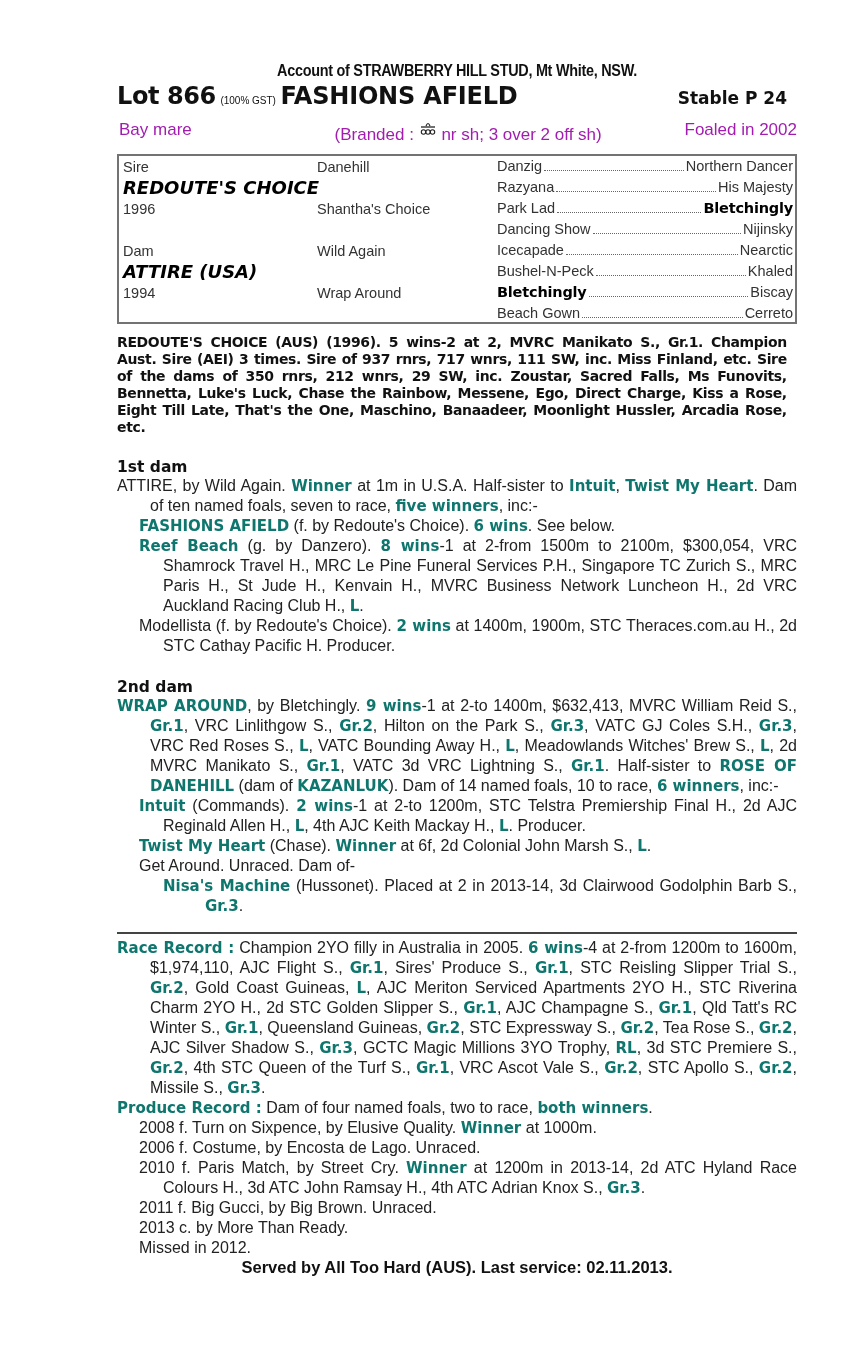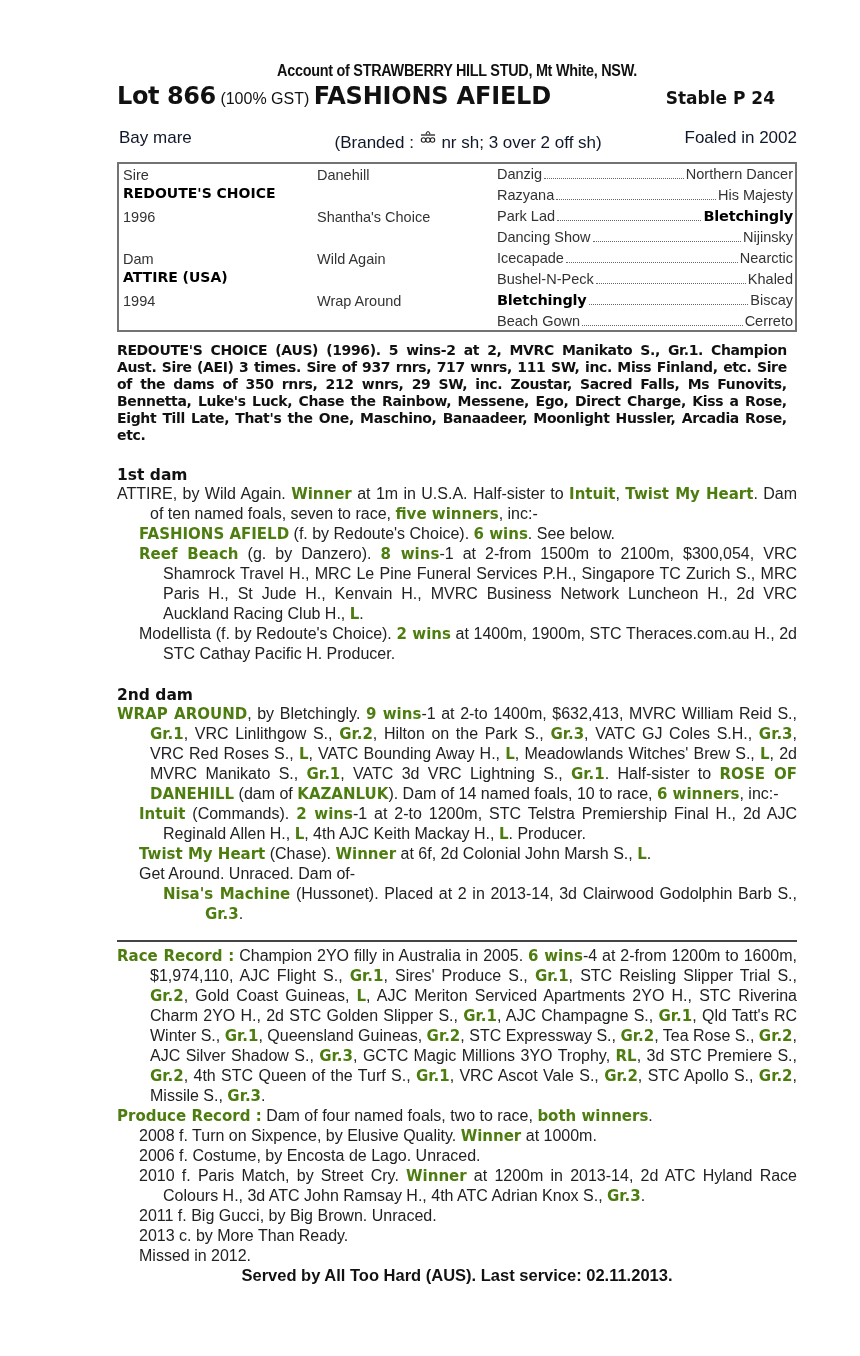--- a/index.html
+++ b/index.html
@@ -2,36 +2,36 @@
 <html><head>
   <meta charset="utf-8">
   <style>
     html, body { margin: 0; padding: 0; background: #ffffff; }
     body { width: 860px; height: 1356px; position: relative; color: #111; font-family: "Liberation Sans", sans-serif; }
     .page { position: absolute; left: 117px; top: 62px; width: 680px; }
     .blk { font-family: "DejaVu Sans", sans-serif; font-weight: bold; letter-spacing: -0.2px; }
     .account { text-align: center; font-family: "Liberation Sans", sans-serif; font-weight: bold; font-size: 16px; letter-spacing: -0.3px; transform: scaleX(0.9); margin-bottom: 2px; }
     .title-row { display: flex; align-items: baseline; justify-content: space-between; height: 30px; }
     .lot { font-family: "DejaVu Sans", sans-serif; font-weight: bold; font-size: 24px; letter-spacing: -0.4px; }
-    .gst { font-size: 16px; font-weight: normal; font-family: "Liberation Sans", sans-serif; }
+    .gst { font-size: 10px; font-weight: normal; font-family: "Liberation Sans", sans-serif; }
     .horse { font-family: "DejaVu Sans", sans-serif; font-weight: bold; font-size: 24px; letter-spacing: -0.2px; }
-    .stable { font-family: "DejaVu Sans", sans-serif; font-weight: bold; font-size: 17px; margin-right: 22px; }
-    .sub-row { display: flex; justify-content: space-between; font-size: 17px; margin-top: 16px; height: 24px; color: #0f172a; }
+    .stable { font-family: "DejaVu Sans", sans-serif; font-weight: bold; font-size: 17px; margin-right: 10px; }
+    .sub-row { display: flex; justify-content: space-between; font-size: 17px; margin-top: 8px; height: 24px; color: #a21caf; }
     .brand-glyph { display: inline-block; font-size: 13px; vertical-align: 2px; }
     .ped { border: 2px solid #737373; margin-top: 10px; height: 166px; position: relative; font-size: 14.5px; color: #333; }
     .ped .c1 { position: absolute; left: 4px; }
     .ped .c2 { position: absolute; left: 198px; }
     .ped .c3 { position: absolute; left: 378px; width: 296px; }
     .ped .gg { display: flex; height: 21px; align-items: baseline; }
     .ped .gg .dots { flex: 1; border-bottom: 1.5px dotted #666; margin: 0 2px 3px 2px; }
-    .ped .big { font-family: "DejaVu Sans", sans-serif; font-weight: bold; font-size: 14px; color: #000; }
+    .ped .big { font-family: "DejaVu Sans", sans-serif; font-weight: bold; font-size: 18px; color: #000; font-style: italic; }
     .sire-summary { font-family: "DejaVu Sans", sans-serif; font-weight: bold; font-size: 14.2px; line-height: 17px; text-align: justify; margin-top: 10px; letter-spacing: -0.35px; transform: scaleX(0.985); transform-origin: left; }
     .sec-h { font-family: "DejaVu Sans", sans-serif; font-weight: bold; font-size: 15.5px; margin-top: 22px; }
     .para { font-size: 16px; line-height: 20px; text-align: justify; color: #222; }
-    .para b, .b2 { font-family: "DejaVu Sans", sans-serif; font-weight: bold; font-size: 15px; color: #4d7c0f; }
+    .para b, .b2 { font-family: "DejaVu Sans", sans-serif; font-weight: bold; font-size: 15px; color: #0f766e; }
     .hang0 { padding-left: 33px; text-indent: -33px; }
     .hang1 { padding-left: 46px; text-indent: -24px; }
     .hang2 { padding-left: 88px; text-indent: -42px; }
     .divider { border-top: 2px solid #444; margin-top: 16px; }
     .served { text-align: center; font-family: "Liberation Sans", sans-serif; font-weight: bold; font-size: 16.5px; margin-top: 0px; }
   </style>
 </head>
 <body>
 
 <div class="page">

